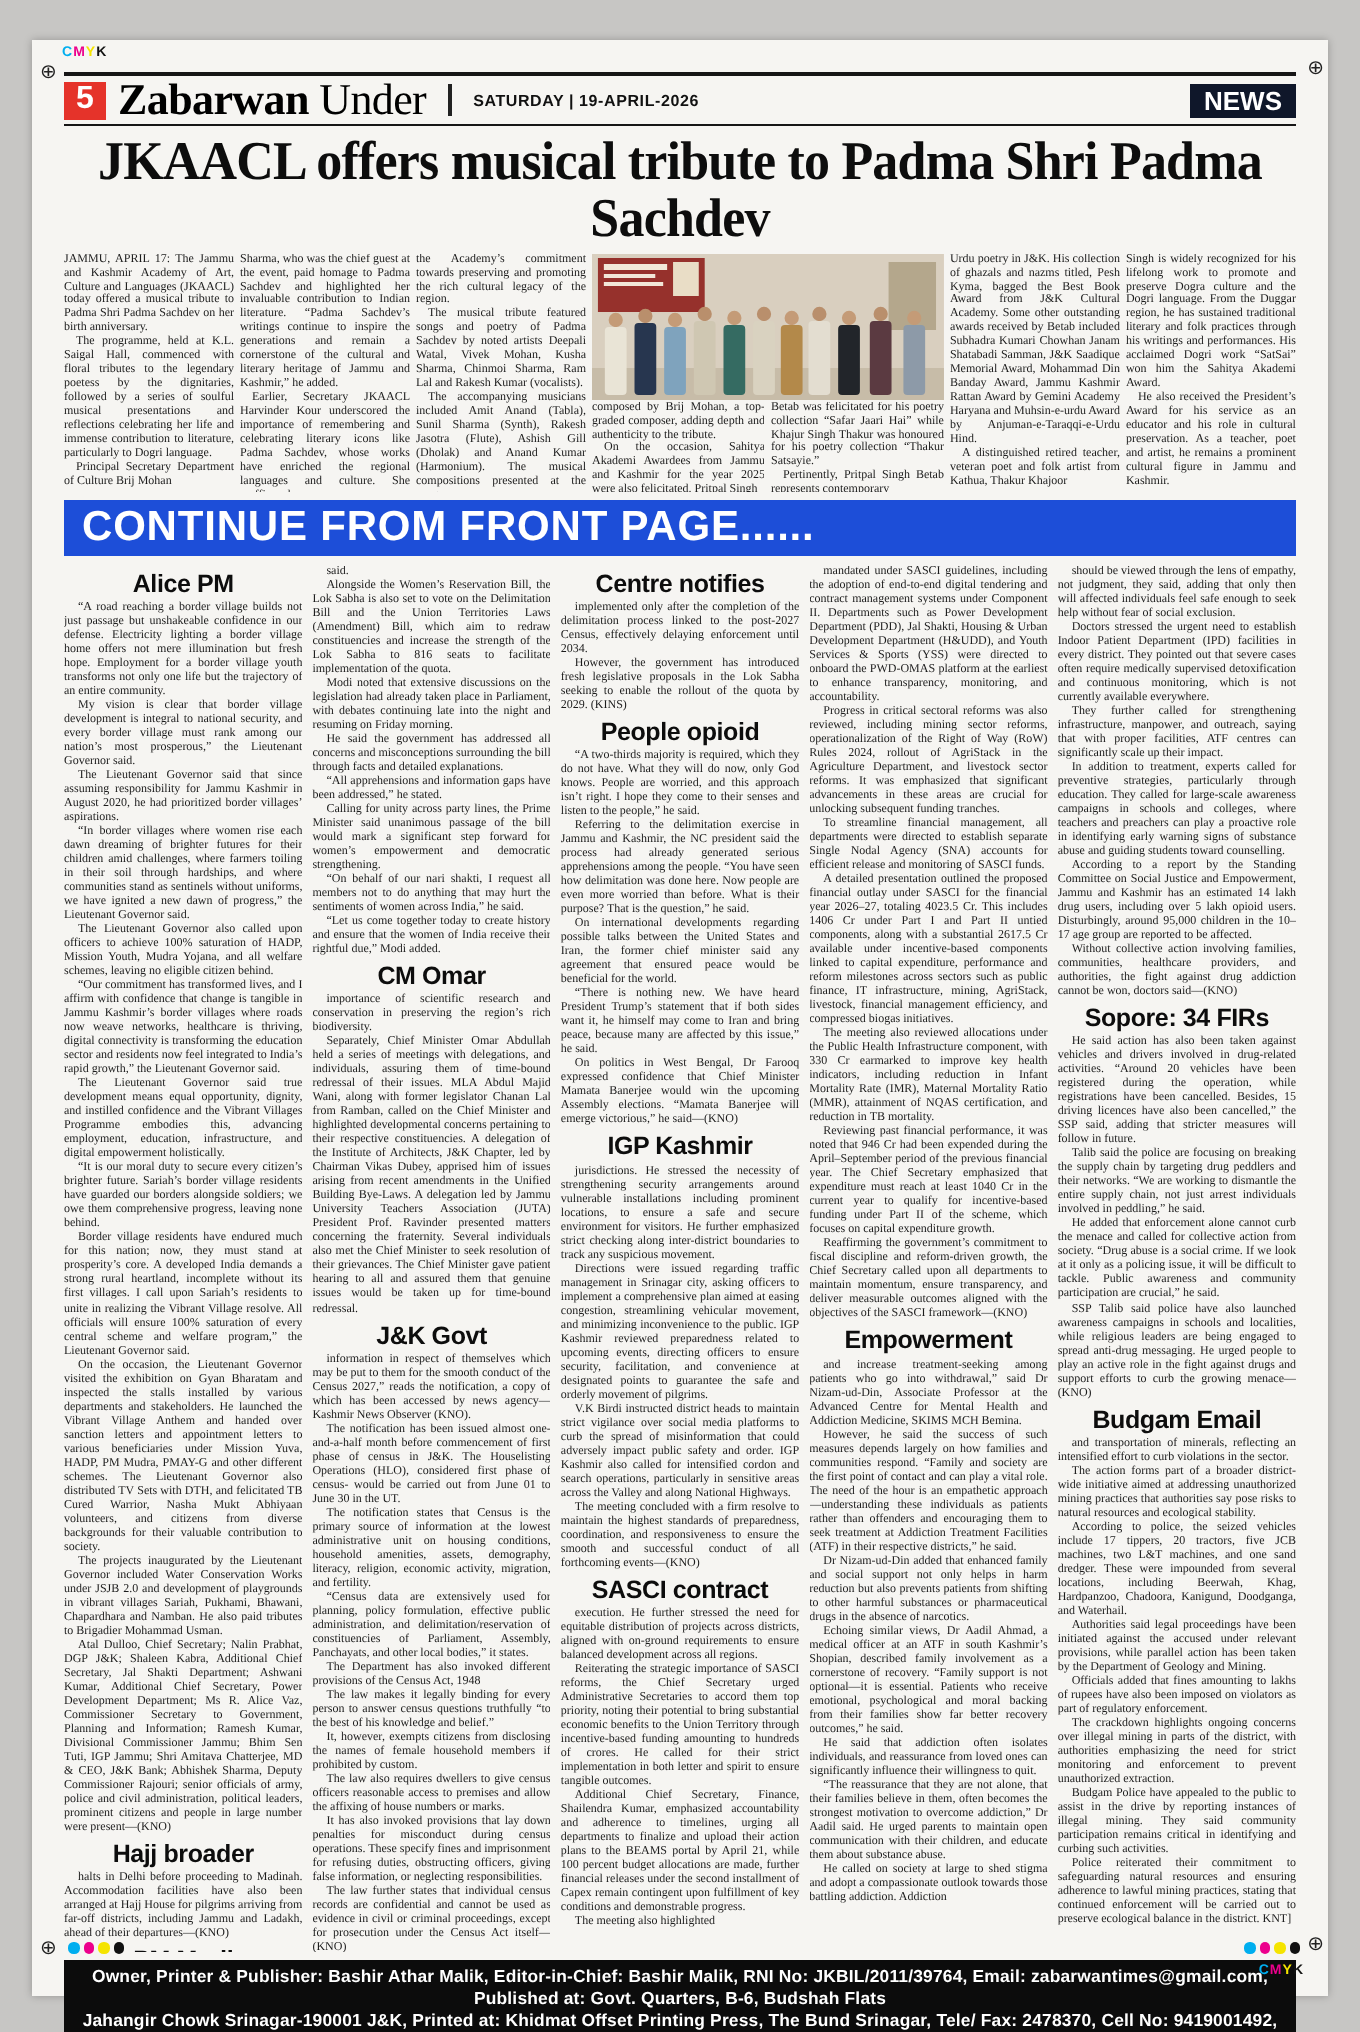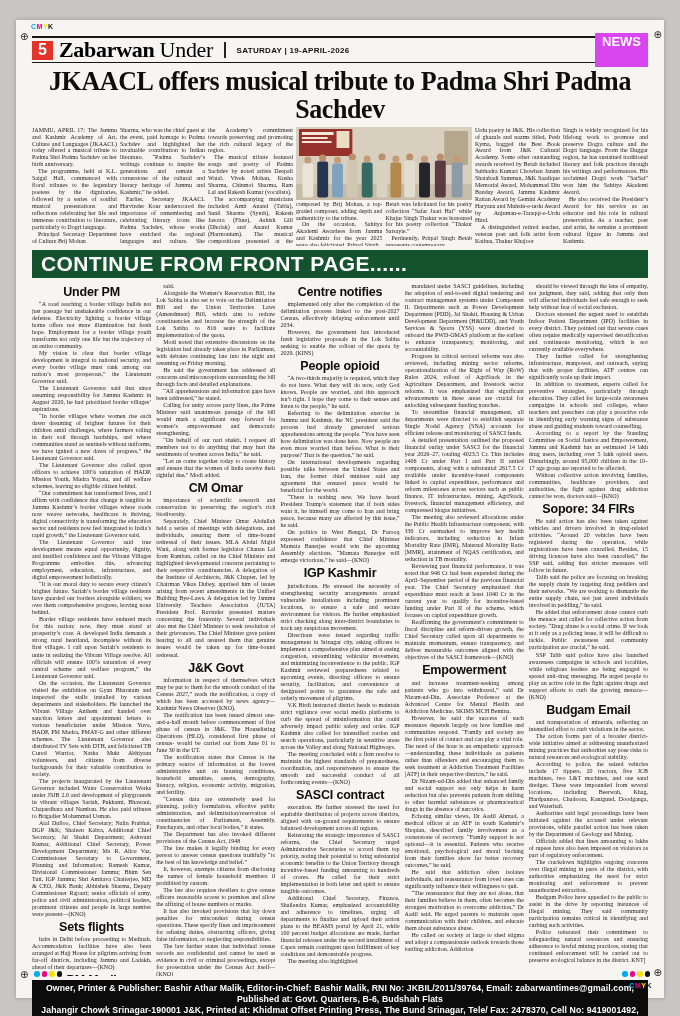--- a/index.html
+++ b/index.html
@@ -20,31 +20,31 @@
   .dots.l{left:18px}.dots.r{right:14px}
   .dot{width:5.5px;height:5.5px;border-radius:50%}
   .dot.c{background:#00aeef}.dot.m{background:#ec008c}.dot.y{background:#f5e400}.dot.k{background:#111}
   
   .masthead{margin:16px 16px 0;height:27px;border-top:2px solid #161616;border-bottom:1.5px solid #161616;display:flex;align-items:center;gap:6px;padding:3px 0}
   .pagenum{background:#e5332a;color:#fff;font-family:"Liberation Sans",sans-serif;font-weight:bold;font-size:16px;width:21px;height:19px;display:flex;align-items:center;justify-content:center;flex:none}
   .mast-title{font-size:22px;line-height:1;white-space:nowrap;letter-spacing:-.3px}
   .mast-title .b{font-weight:bold}
   .mast-div{width:1.5px;height:16px;background:#222;margin:0 5px;flex:none}
   .dateline{font-family:"Liberation Sans",sans-serif;font-size:8px;font-weight:bold;letter-spacing:.3px;color:#111}
-  .news-badge{margin-left:auto;background:#d946ef;color:#fff;font-family:"Liberation Sans",sans-serif;font-weight:bold;font-size:13px;line-height:1;padding:2px 7px 19px;flex:none}
+  .news-badge{margin-left:auto;background:#0f172a;color:#fff;font-family:"Liberation Sans",sans-serif;font-weight:bold;font-size:13px;line-height:1;padding:2px 7px 2px;flex:none}
   
   .headline{text-align:center;font-weight:bold;font-size:26px;line-height:1.05;margin:5px 10px 4px;letter-spacing:-.4px;color:#0d0d0d;transform:scaleY(1.05)}
   .lead-cols{display:flex;gap:3px;margin:0 16px;height:119px;overflow:hidden}
   .lead-col{flex:1 1 0;font-size:6px;line-height:1.16;text-align:justify;color:#1c1c1c;overflow:hidden}
   .lead-mid{flex:2.07 1 0;display:flex;flex-direction:column;min-width:0}
   .photo{width:100%;height:73px;display:block;flex:none}
   .mini-row{display:flex;gap:3px;flex:1;margin-top:1px;overflow:hidden}
   .mini-row .lead-col{height:100%}
   
-  .banner{margin:4px 16px 0;background:#14532d;color:#fff;font-family:"Liberation Sans",sans-serif;font-weight:bold;font-size:21px;height:28px;display:flex;align-items:center;padding-left:9px;letter-spacing:.4px;transform-origin:left center}
+  .banner{margin:4px 16px 0;background:#1d4ed8;color:#fff;font-family:"Liberation Sans",sans-serif;font-weight:bold;font-size:21px;height:28px;display:flex;align-items:center;padding-left:9px;letter-spacing:.4px;transform-origin:left center}
   
   .lower{display:flex;gap:5px;margin:5px 16px 0;height:693px;overflow:hidden}
   .lower-col{flex:1 1 0;font-size:6px;line-height:1.17;text-align:justify;color:#1c1c1c;overflow:hidden}
   .art-head{font-family:"Liberation Sans",sans-serif;font-weight:bold;font-size:12.5px;line-height:1.05;text-align:center;margin:3px 0 2px;color:#0d0d0d;letter-spacing:-.2px}
   .art-para{text-indent:7px}
   
   .lead-col .art-para{text-indent:6px}
   .lead-col .art-para:first-child{text-indent:0}
   
   .footer{margin:4px 16px 0;background:#0c0c0c;color:#fff;font-family:"Liberation Sans",sans-serif;font-weight:bold;font-size:8.7px;text-align:center;padding:3px 6px;line-height:1.3;letter-spacing:.1px}
@@ -136,34 +136,34 @@
     <div class="lead-col">
         <div class="art-para">Singh is widely recognized for his lifelong work to promote and preserve Dogra culture and the Dogri language. From the Duggar region, he has sustained traditional literary and folk practices through his writings and performances. His acclaimed Dogri work “SatSai” won him the Sahitya Akademi Award.</div>
         <div class="art-para">He also received the President’s Award for his service as an educator and his role in cultural preservation. As a teacher, poet and artist, he remains a prominent cultural figure in Jammu and Kashmir.</div>
       </div>
   </div>
 
   <div class="banner">CONTINUE FROM FRONT PAGE......</div>
 
   <div class="lower">
     <div class="lower-col">
-        <div class="art-head">Under PM</div>
+        <div class="art-head">Alice PM</div>
         <div class="art-para">“A road reaching a border village builds not just passage but unshakeable confidence in our defense. Electricity lighting a border village home offers not mere illumination but fresh hope. Employment for a border village youth transforms not only one life but the trajectory of an entire community.</div>
         <div class="art-para">My vision is clear that border village development is integral to national security, and every border village must rank among our nation’s most prosperous,” the Lieutenant Governor said.</div>
         <div class="art-para">The Lieutenant Governor said that since assuming responsibility for Jammu Kashmir in August 2020, he had prioritized border villages’ aspirations.</div>
         <div class="art-para">“In border villages where women rise each dawn dreaming of brighter futures for their children amid challenges, where farmers toiling in their soil through hardships, and where communities stand as sentinels without uniforms, we have ignited a new dawn of progress,” the Lieutenant Governor said.</div>
         <div class="art-para">The Lieutenant Governor also called upon officers to achieve 100% saturation of HADP, Mission Youth, Mudra Yojana, and all welfare schemes, leaving no eligible citizen behind.</div>
         <div class="art-para">“Our commitment has transformed lives, and I affirm with confidence that change is tangible in Jammu Kashmir’s border villages where roads now weave networks, healthcare is thriving, digital connectivity is transforming the education sector and residents now feel integrated to India’s rapid growth,” the Lieutenant Governor said.</div>
         <div class="art-para">The Lieutenant Governor said true development means equal opportunity, dignity, and instilled confidence and the Vibrant Villages Programme embodies this, advancing employment, education, infrastructure, and digital empowerment holistically.</div>
         <div class="art-para">“It is our moral duty to secure every citizen’s brighter future. Sariah’s border village residents have guarded our borders alongside soldiers; we owe them comprehensive progress, leaving none behind.</div>
         <div class="art-para">Border village residents have endured much for this nation; now, they must stand at prosperity’s core. A developed India demands a strong rural heartland, incomplete without its first villages. I call upon Sariah’s residents to unite in realizing the Vibrant Village resolve. All officials will ensure 100% saturation of every central scheme and welfare program,” the Lieutenant Governor said.</div>
         <div class="art-para">On the occasion, the Lieutenant Governor visited the exhibition on Gyan Bharatam and inspected the stalls installed by various departments and stakeholders. He launched the Vibrant Village Anthem and handed over sanction letters and appointment letters to various beneficiaries under Mission Yuva, HADP, PM Mudra, PMAY-G and other different schemes. The Lieutenant Governor also distributed TV Sets with DTH, and felicitated TB Cured Warrior, Nasha Mukt Abhiyaan volunteers, and citizens from diverse backgrounds for their valuable contribution to society.</div>
         <div class="art-para">The projects inaugurated by the Lieutenant Governor included Water Conservation Works under JSJB 2.0 and development of playgrounds in vibrant villages Sariah, Pukhami, Bhawani, Chapardhara and Namban. He also paid tributes to Brigadier Mohammad Usman.</div>
         <div class="art-para">Atal Dulloo, Chief Secretary; Nalin Prabhat, DGP J&amp;K; Shaleen Kabra, Additional Chief Secretary, Jal Shakti Department; Ashwani Kumar, Additional Chief Secretary, Power Development Department; Ms R. Alice Vaz, Commissioner Secretary to Government, Planning and Information; Ramesh Kumar, Divisional Commissioner Jammu; Bhim Sen Tuti, IGP Jammu; Shri Amitava Chatterjee, MD &amp; CEO, J&amp;K Bank; Abhishek Sharma, Deputy Commissioner Rajouri; senior officials of army, police and civil administration, political leaders, prominent citizens and people in large number were present—(KNO)</div>
-        <div class="art-head">Sets flights</div>
+        <div class="art-head">Hajj broader</div>
         <div class="art-para">halts in Delhi before proceeding to Madinah. Accommodation facilities have also been arranged at Hajj House for pilgrims arriving from far-off districts, including Jammu and Ladakh, ahead of their departures—(KNO)</div>
         <div class="art-head">PM Modi</div>
       </div>
     <div class="lower-col">
         <div class="art-para">said.</div>
         <div class="art-para">Alongside the Women’s Reservation Bill, the Lok Sabha is also set to vote on the Delimitation Bill and the Union Territories Laws (Amendment) Bill, which aim to redraw constituencies and increase the strength of the Lok Sabha to 816 seats to facilitate implementation of the quota.</div>
         <div class="art-para">Modi noted that extensive discussions on the legislation had already taken place in Parliament, with debates continuing late into the night and resuming on Friday morning.</div>
         <div class="art-para">He said the government has addressed all concerns and misconceptions surrounding the bill through facts and detailed explanations.</div>
         <div class="art-para">“All apprehensions and information gaps have been addressed,” he stated.</div>
         <div class="art-para">Calling for unity across party lines, the Prime Minister said unanimous passage of the bill would mark a significant step forward for women’s empowerment and democratic strengthening.</div>

